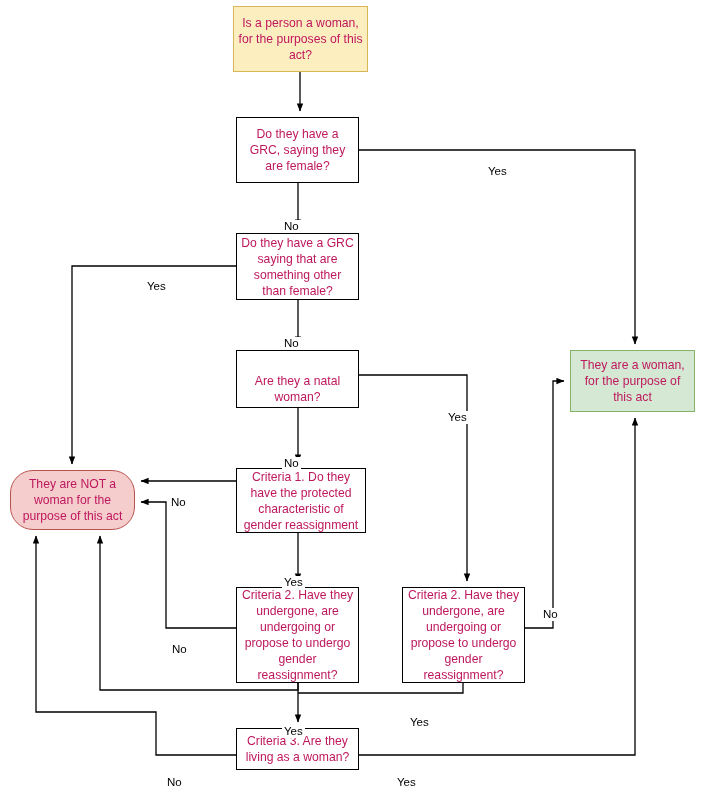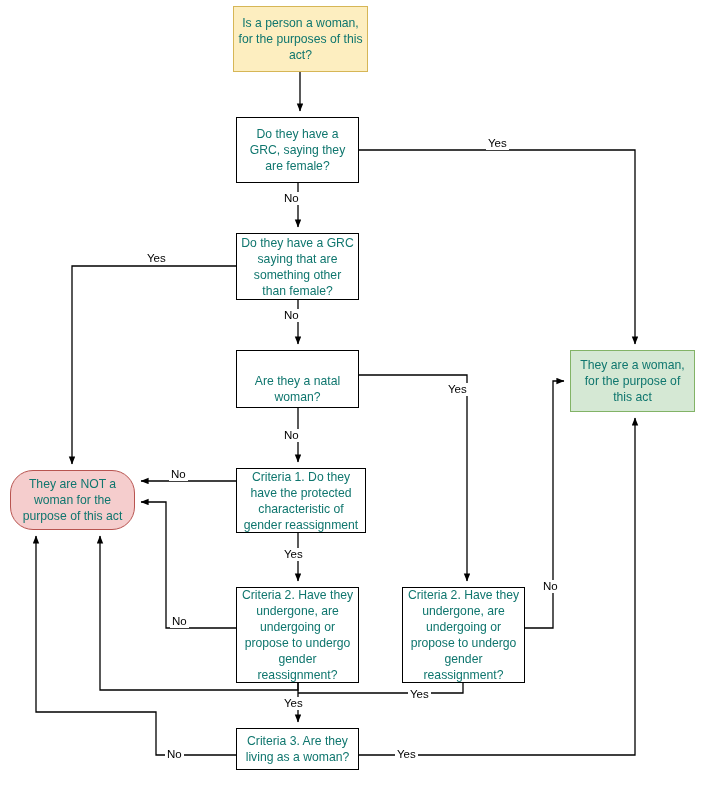--- a/index.html
+++ b/index.html
@@ -31,21 +31,21 @@
     position: absolute;
     box-sizing: border-box;
     border: 1.2px solid #000000;
     background: #ffffff;
     display: flex;
     align-items: center;
     justify-content: center;
     text-align: center;
     font-size: 12.2px;
     line-height: 16px;
-    color: #0f766e;
+    color: #be185d;
     padding: 2px 4px;
   }
   .node.start {
     background: #fdeec0;
     border-color: #d6b656;
   }
   .node.neg {
     background: #f5cdcd;
     border-color: #b85450;
     border-radius: 23px;
@@ -56,20 +56,21 @@
   }
   .edge-label {
     position: absolute;
     font-size: 11.5px;
     line-height: 13px;
     color: #000000;
     background: #ffffff;
     padding: 0 2px;
     white-space: nowrap;
     text-align: center;
+    margin-top: 28px;
   }
 </style>
 </head>
 <body>
 
 <div id="canvas">
 
   <svg class="edges" viewBox="0 0 705 795" width="705" height="795" xmlns="http://www.w3.org/2000/svg">
     <defs>
       <marker id="arrow" markerWidth="9" markerHeight="9" refX="7.6" refY="3.2" orient="auto" markerUnits="userSpaceOnUse">

